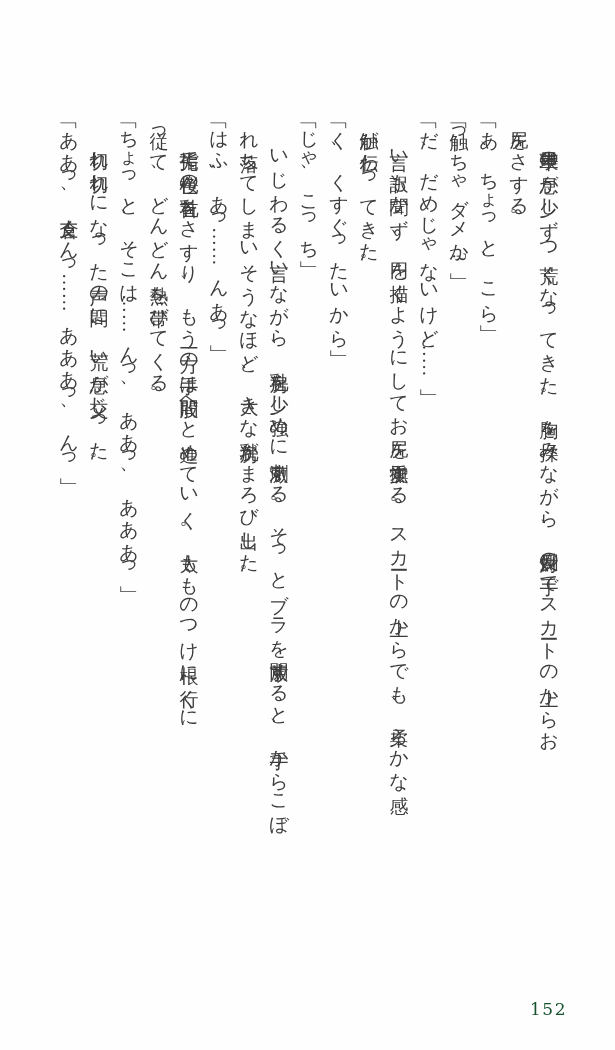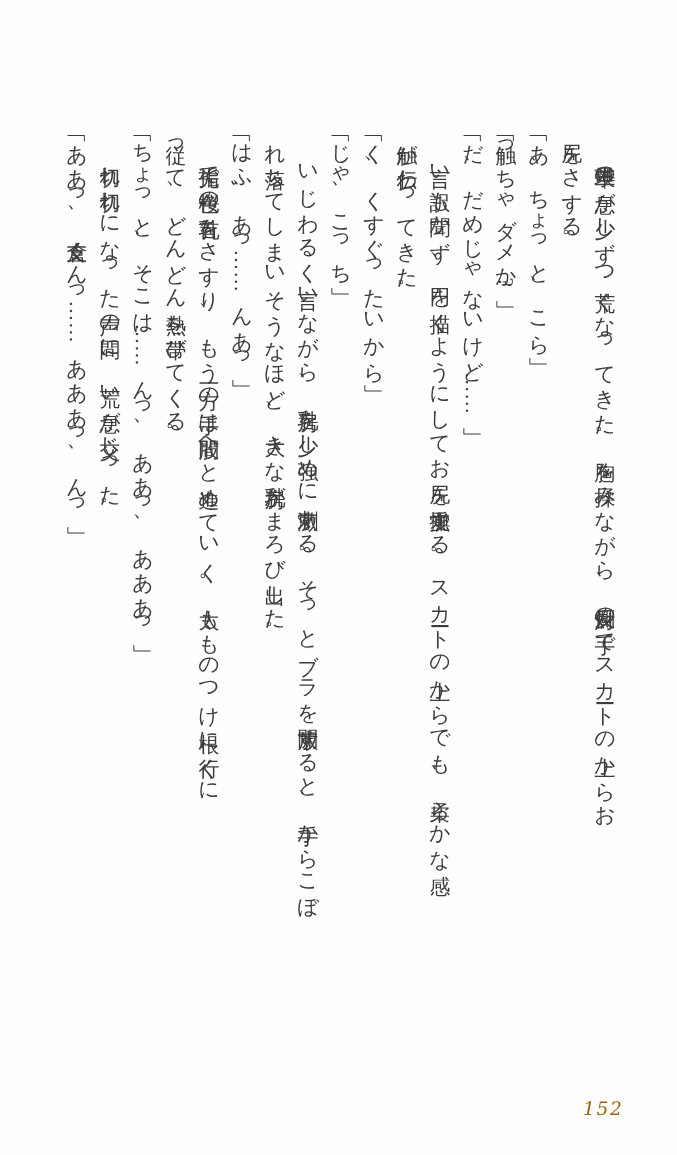--- a/index.html
+++ b/index.html
@@ -32,24 +32,23 @@
     margin: 0;
     padding: 0;
     line-height: 30px; 
     white-space: nowrap;
   }
   .page-number {
     position: absolute;
     left: 530px;
     top: 999px;
     font-family: "DejaVu Serif", serif;
-    font-style: italic;
     font-size: 17px;
     letter-spacing: 1.5px;
-    color: #a16207;
+    color: #14532d;
   }
 </style>
 </head>
 <body>
 
 <div class="page">
   <div class="text-area">
     <p>　瑛里華の息が少しずつ荒くなってきた。胸を揉みながら、反対側の手でスカートの上からお</p>
     <p>尻をさする。</p>
     <p>「あ、ちょっと、こら」</p>

